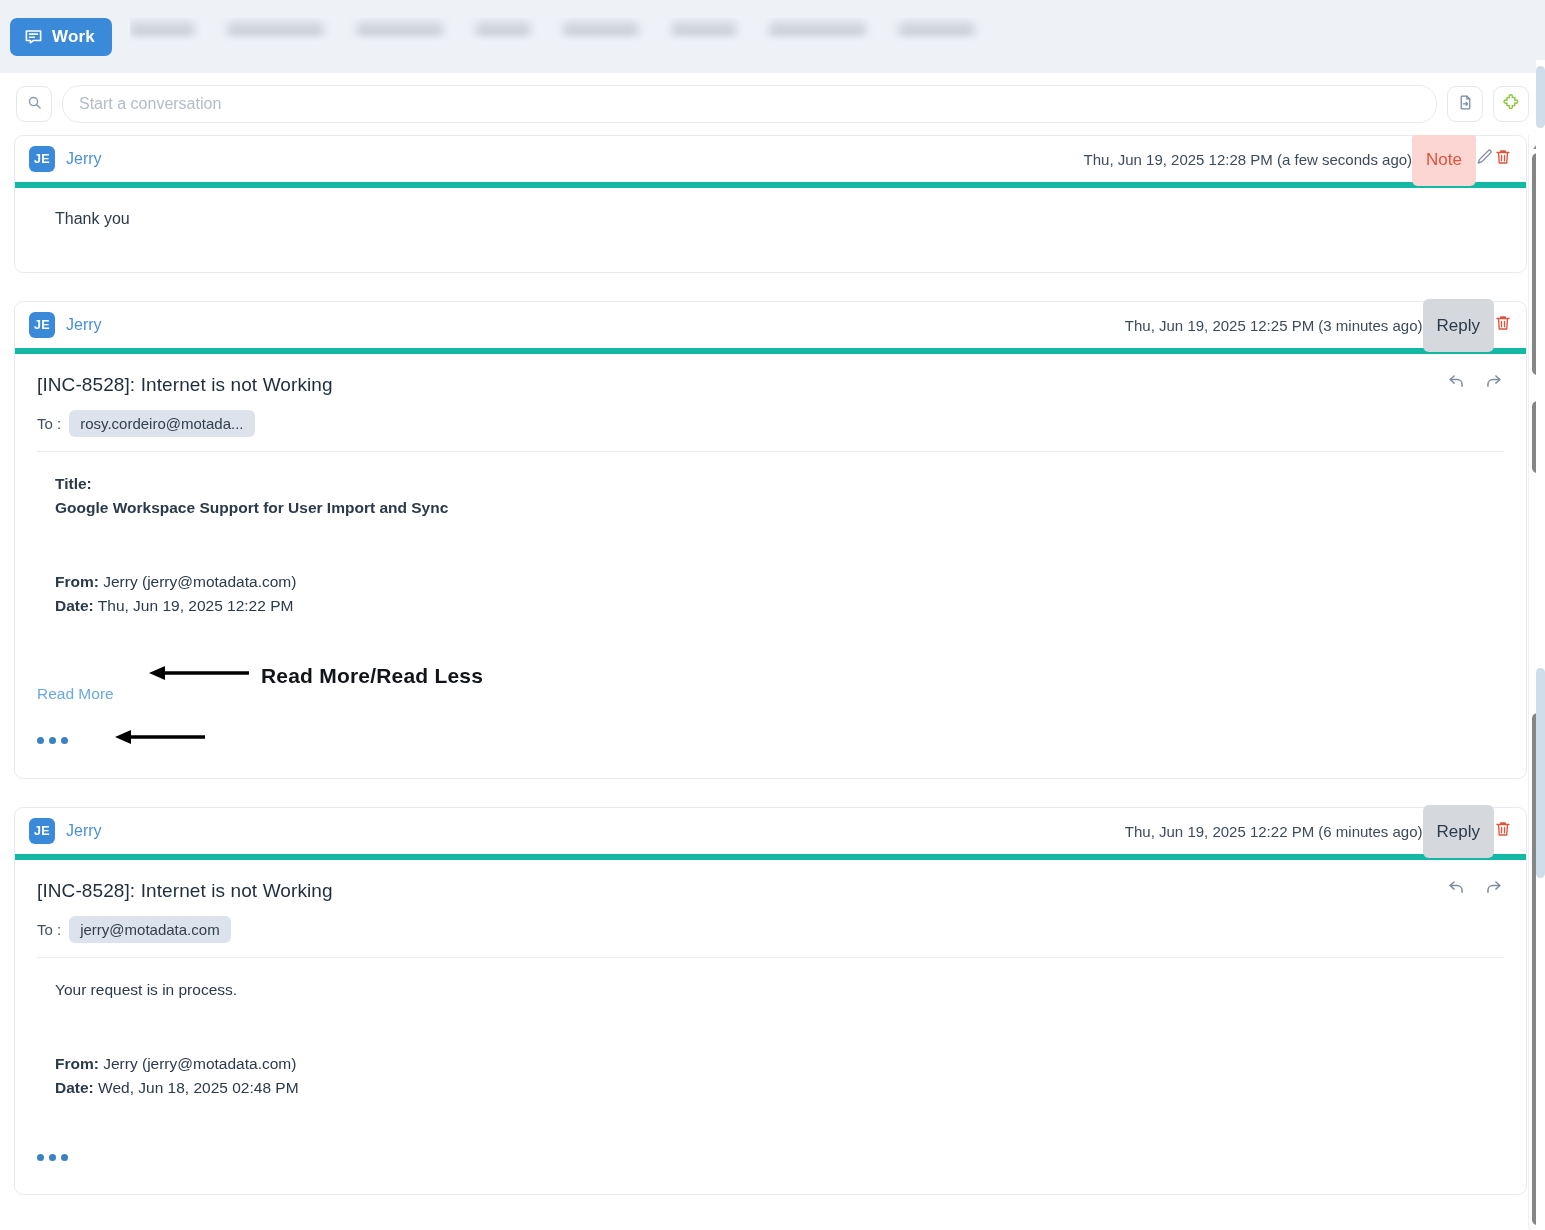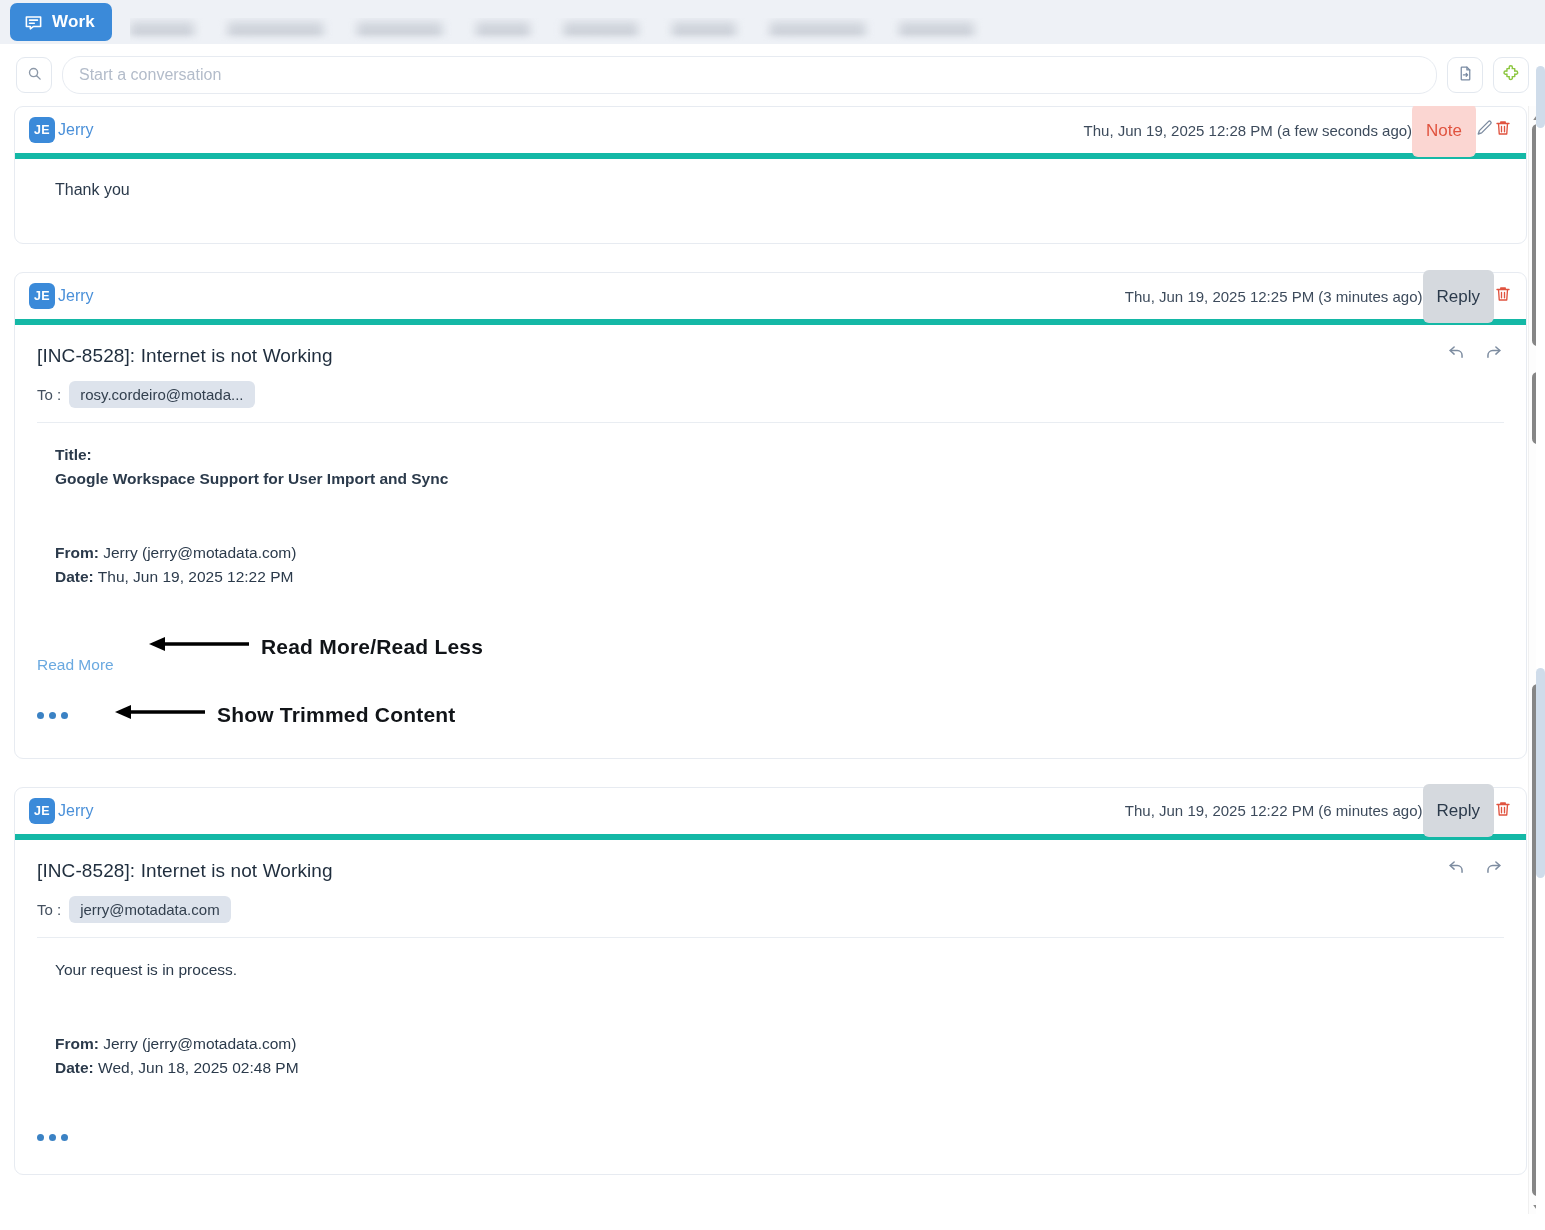--- a/index.html
+++ b/index.html
@@ -8,21 +8,21 @@
     width: 1545px;
     height: 1230px;
     background: #ffffff;
     font-family: "Liberation Sans", sans-serif;
     color: #2b3a4b;
     overflow: hidden;
   }
 
   
   .topbar {
-    height: 44px;
+    height: 73px;
     background: #eef1f6;
     display: flex;
     align-items: center;
     padding: 0 10px;
     position: relative;
   }
   .work-tab {
     display: flex;
     align-items: center;
     gap: 9px;
@@ -122,21 +122,21 @@
     color: #fff;
     font-size: 12.5px;
     font-weight: bold;
     display: flex;
     align-items: center;
     justify-content: center;
     letter-spacing: .3px;
     flex: none;
   }
   .author {
-    margin-left: 3px;
+    margin-left: 11px;
     color: #4a90d9;
     font-size: 16px;
   }
   .head-right {
     margin-left: auto;
     display: flex;
     align-items: center;
   }
   .timestamp { font-size: 15px; color: #3d4b5c; }
   .pill {
@@ -397,21 +397,20 @@
             <i></i>
             <i></i>
             <i></i>
           </span>
           <span class="arrow">
             <svg width="90" height="16" viewBox="0 0 90 16">
               <line x1="12" y1="8" x2="90" y2="8" stroke="#000" stroke-width="3.6"></line>
               <polygon points="0,8 16,1 16,15" fill="#000"></polygon>
             </svg>
           </span>
-          <span class="annot-label" style="margin-left:12px;">Show Trimmed Content</span>
         </div>
       </div>
     </div>
   </div>
 
   <div class="card">
     <div class="card-head">
       <div class="avatar">JE</div>
       <div class="author">Jerry</div>
       <div class="head-right">

